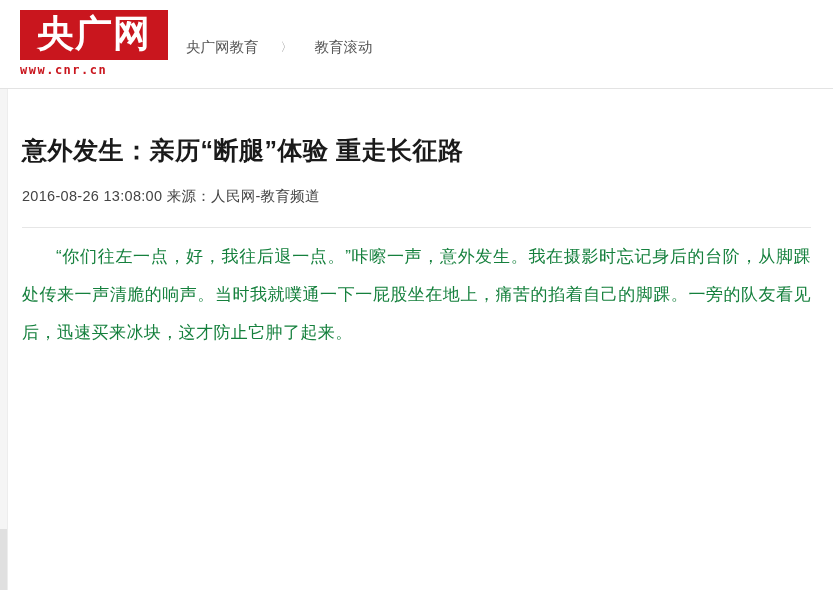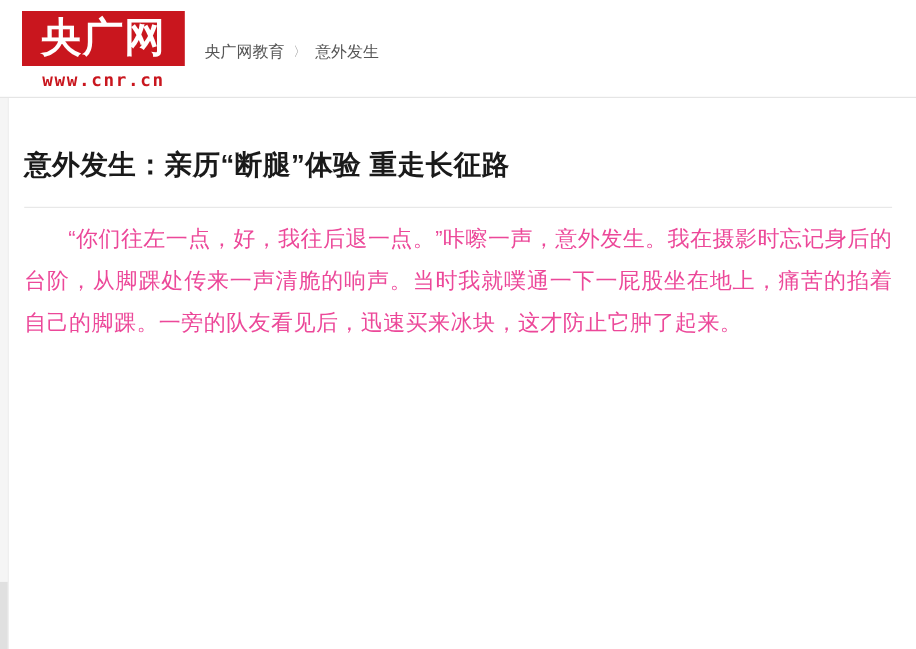--- a/index.html
+++ b/index.html
@@ -38,36 +38,35 @@
     letter-spacing: 1px;
     line-height: 48px;
     text-align: center;
     padding: 0 4px 2px 4px;
     box-sizing: border-box;
     width: 148px;
   }
   .logo-sub {
     margin-top: 3px;
     width: 148px;
-    text-align: center;
     color: #c9161e;
     font-family: "DejaVu Sans Mono", monospace;
     font-weight: bold;
-    font-size: 16px;
+    font-size: 12px;
     letter-spacing: 1.5px;
   }
   .breadcrumb {
     position: absolute;
     left: 186px;
     top: 38px;
     font-size: 14.5px;
     color: #555555;
     display: flex;
     align-items: center;
-    gap: 8px;
+    gap: 22px;
     white-space: nowrap;
   }
   .breadcrumb a {
     color: #555555;
     text-decoration: none;
   }
   .bc-sep {
     color: #9a9a9a;
     font-size: 12px;
   }
@@ -97,23 +96,23 @@
 
   .divider {
     margin: 21px 0 0 0;
     border: 0;
     border-top: 1px solid #e6e6e6;
     height: 0;
   }
 
   .article-body {
     margin-top: 10px;
-    font-size: 20px;
+    font-size: 17px;
     line-height: 38px;
-    color: #ec4899;
+    color: #15803d;
     letter-spacing: 0.4px;
   }
   .article-body p {
     margin: 0 0 16px 0;
     text-indent: 2em;
     text-align: justify;
   }
 
   
   .left-rail {
@@ -143,26 +142,30 @@
 
 <header class="site-header">
   <div class="logo-block">
     <div class="logo-main">央广网</div>
     <div class="logo-sub">www.cnr.cn</div>
   </div>
 
   <nav class="breadcrumb">
     <a href="#">央广网教育</a>
     <span class="bc-sep">〉</span>
-    <a href="#">意外发生</a>
+    <a href="#">教育滚动</a>
   </nav>
 </header>
 
 <main class="article">
   <h1 class="article-title">意外发生：亲历“断腿”体验 重走长征路</h1>
 
+  <div class="article-meta">
+    <span>2016-08-26 13:08:00</span>
+    <span class="meta-source-label">来源：</span><span class="meta-source-name">人民网-教育频道</span>
+  </div>
 
   <hr class="divider">
 
   <div class="article-body">
     <p>“你们往左一点，好，我往后退一点。”咔嚓一声，意外发生。我在摄影时忘记身后的台阶，从脚踝处传来一声清脆的响声。当时我就噗通一下一屁股坐在地上，痛苦的掐着自己的脚踝。一旁的队友看见后，迅速买来冰块，这才防止它肿了起来。</p>
   </div>
 </main>
 
 </body></html>

